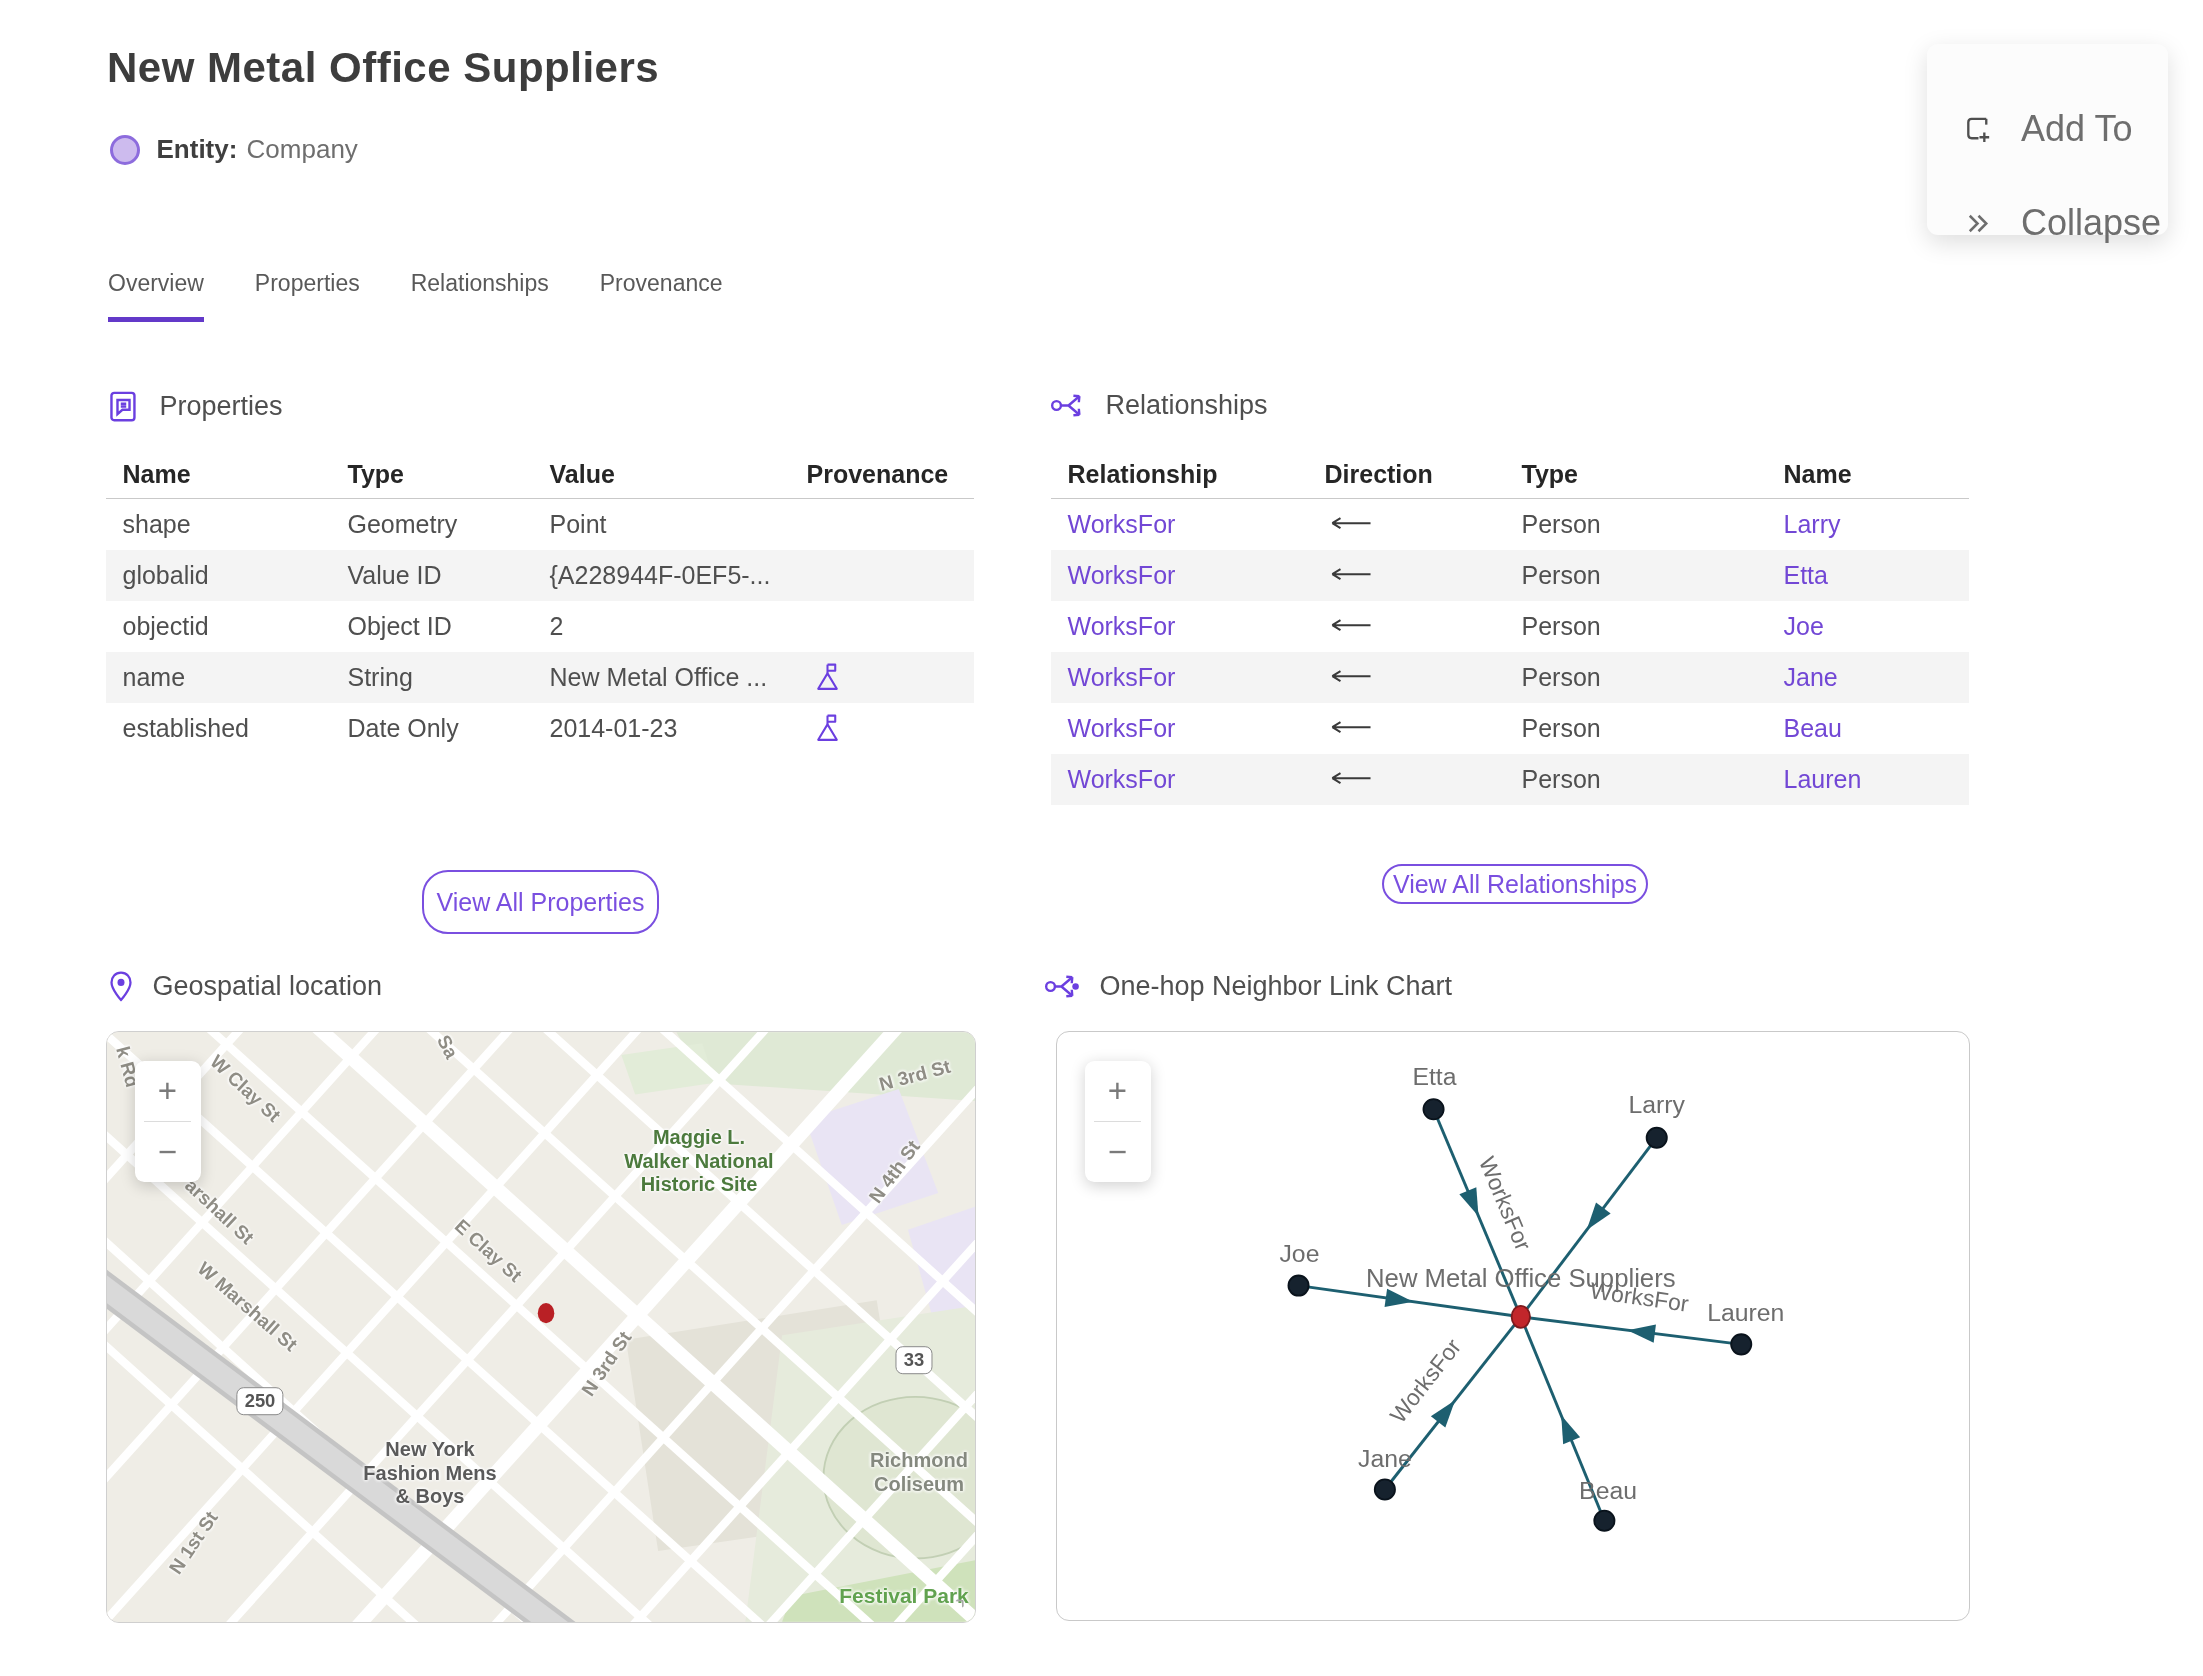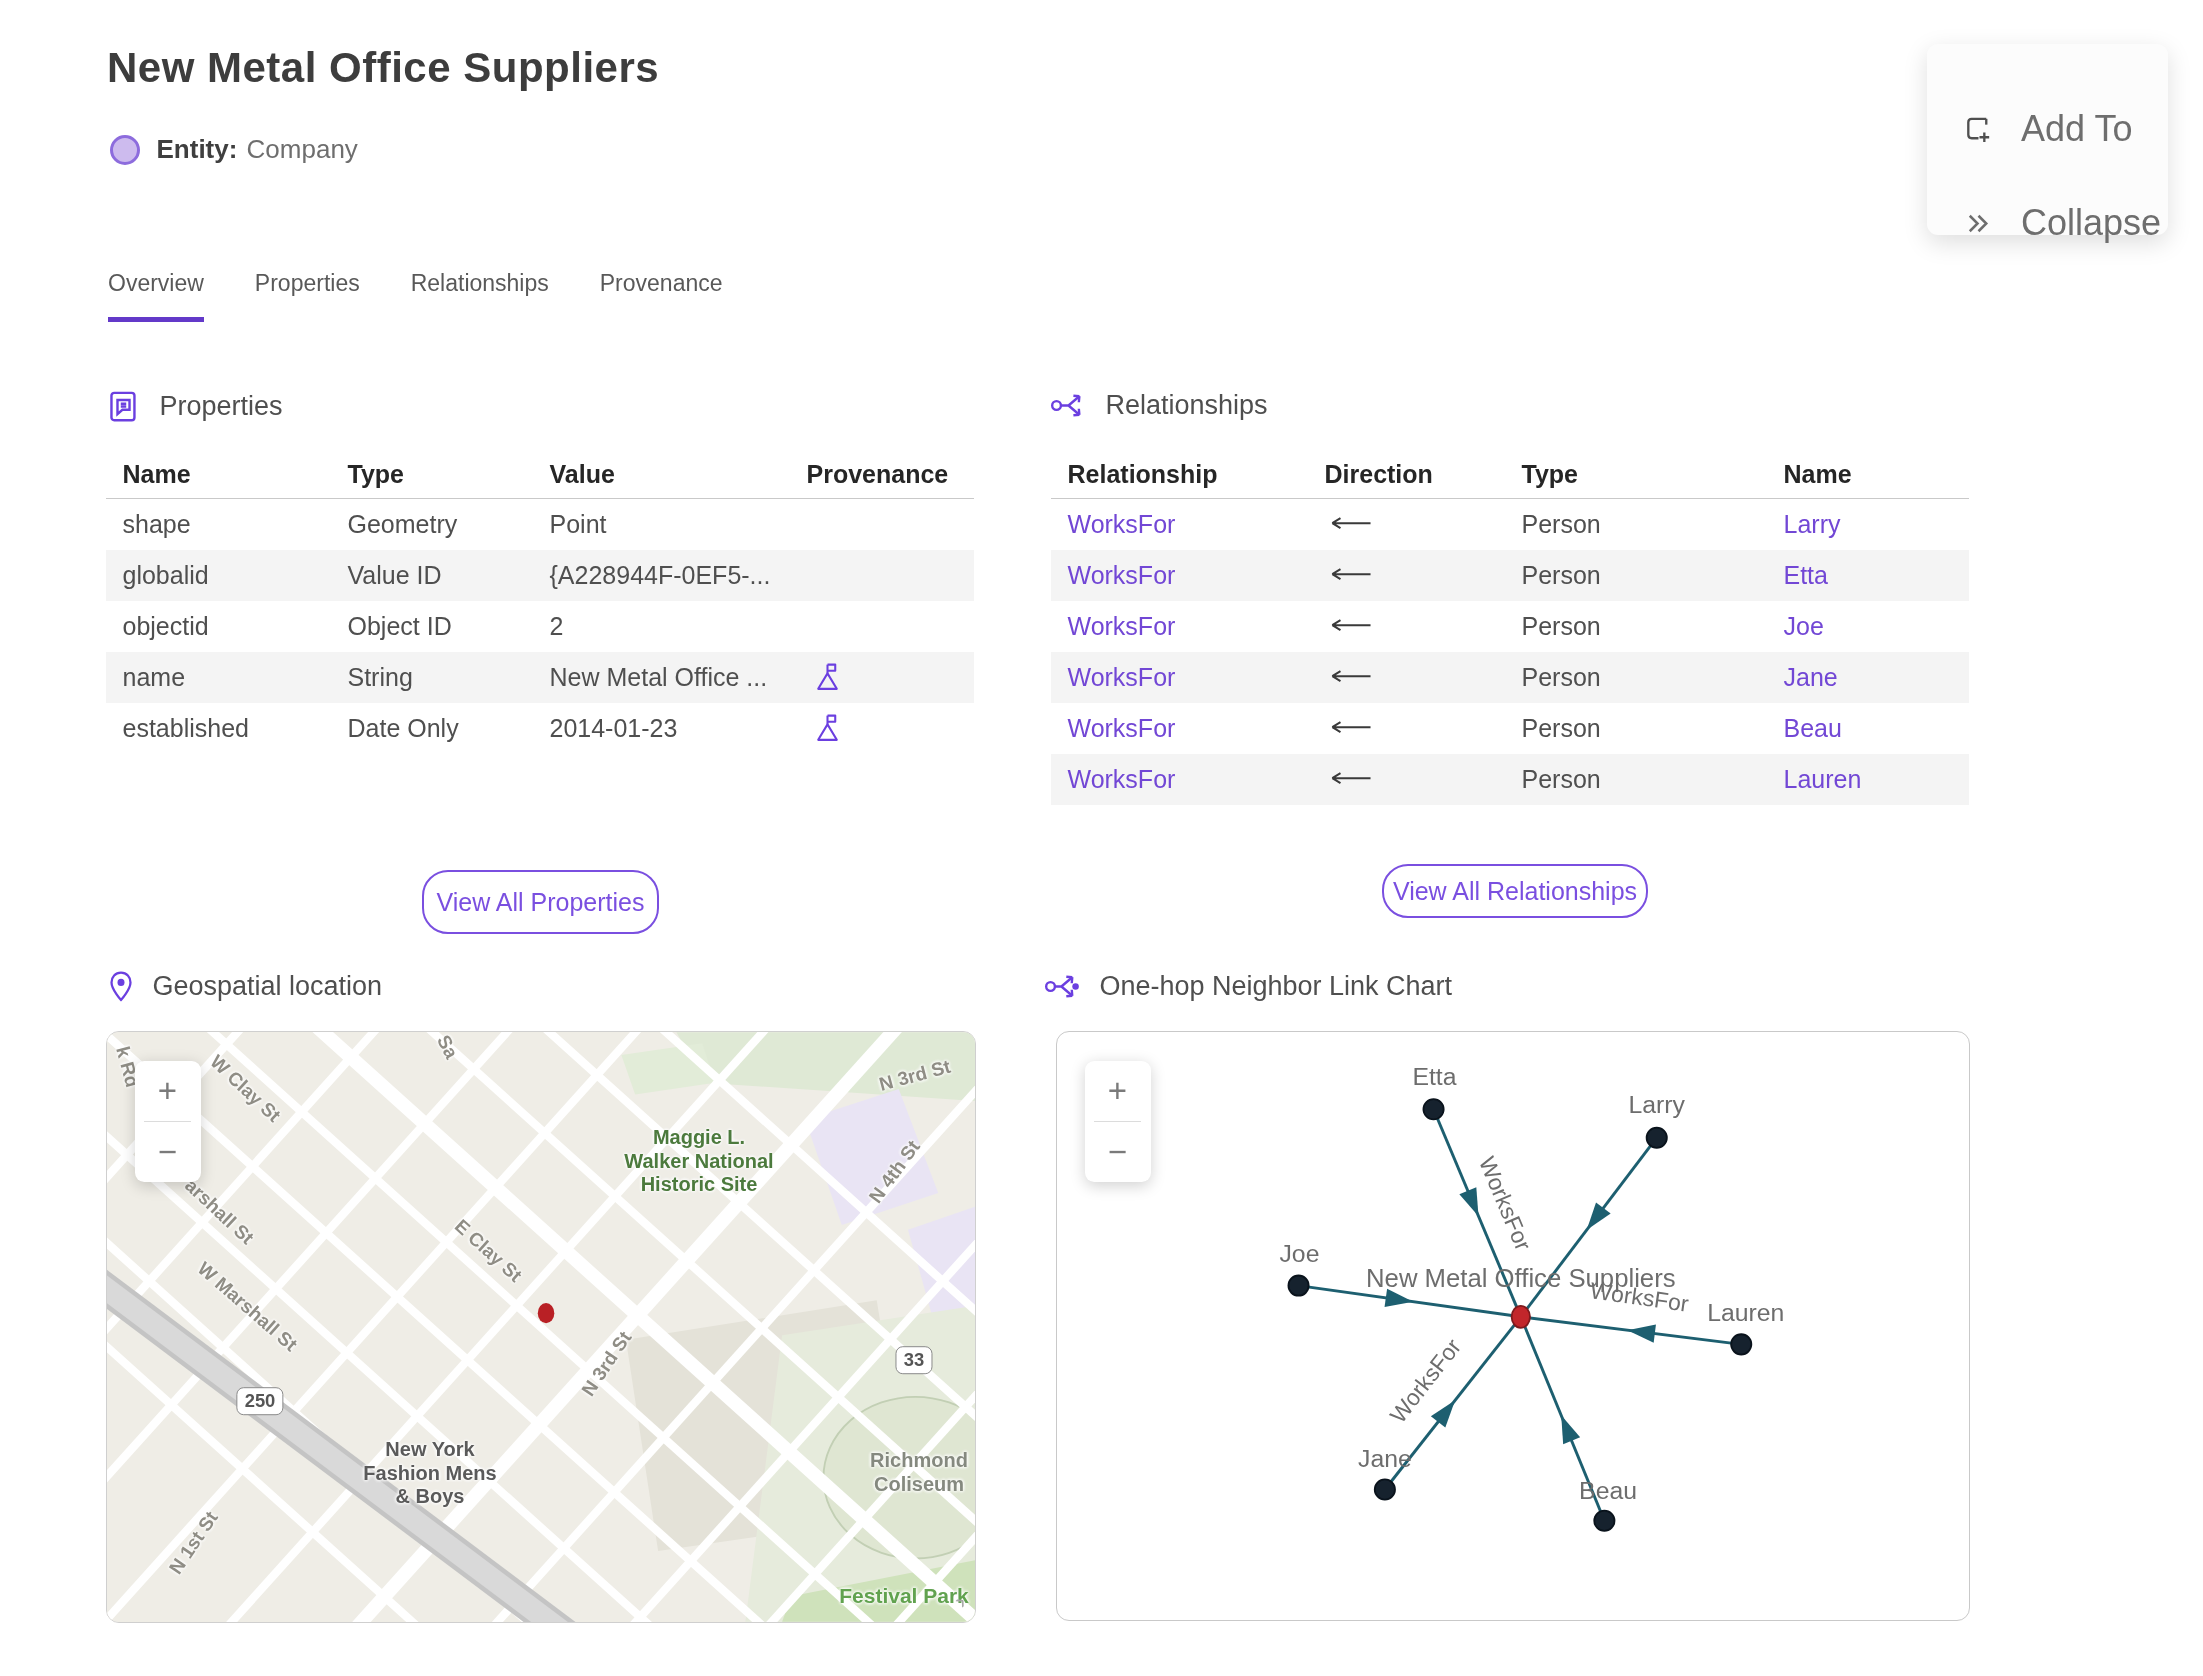--- a/index.html
+++ b/index.html
@@ -44,21 +44,21 @@
   .trow.alt{background:#f4f4f4;}
   .cell{padding-left:16.5px;white-space:nowrap;overflow:hidden;}
   .link{color:#7247d5;cursor:pointer;}
   .flag-cell svg{display:block;margin-left:5.5px;}
 
   
   .view-all{position:absolute;display:flex;align-items:center;justify-content:center;
             border:2.8px solid #7a4fe0;color:#7a4fe0;border-radius:26px;font-size:25px;
             background:#fff;cursor:pointer;font-family:inherit;}
   .va-props{left:422px;top:864px;width:237px;height:64px;margin-top:6px;}
-  .va-rels{left:1382px;top:864px;width:266px;height:54px;}
+  .va-rels{left:1382px;top:864px;width:266px;height:40px;}
 
   
   .map-panel{position:absolute;left:106px;top:1031px;width:868px;height:590px;border-radius:13px;
              overflow:hidden;border:0.9px solid #cfcfcf;background:#efede6;}
   .chart-panel{position:absolute;left:1056px;top:1031px;width:912px;height:588px;border-radius:13px;
                border:1.8px solid #c9c9c9;background:#fff;overflow:hidden;}
   .map-panel svg,.chart-panel>svg{position:absolute;left:0;top:0;}
   svg{font-family:inherit;}
 
   

